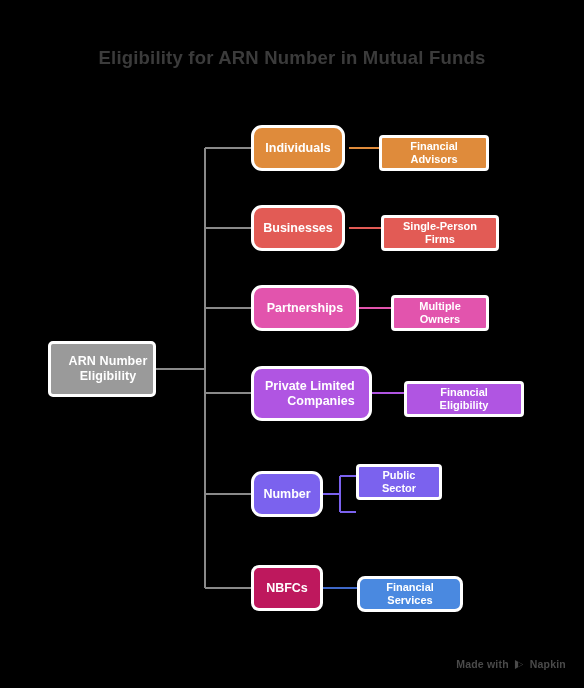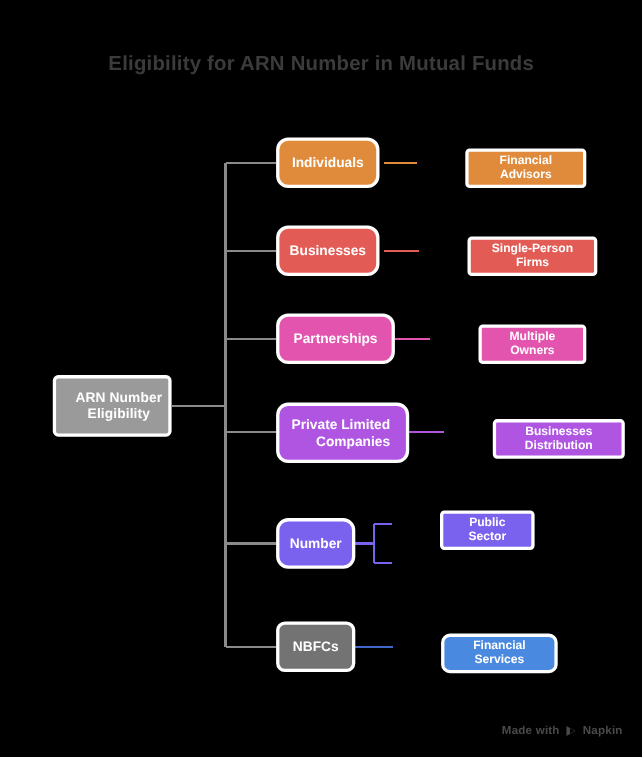--- a/index.html
+++ b/index.html
@@ -74,21 +74,20 @@
   .node.lvl1.left {
     justify-content: flex-start;
     text-align: left;
     padding-left: 11px;
   }
   .node.lvl2 {
     border-radius: 4px;
     font-size: 11px;
     padding: 15px 9px;
     font-weight: bold;
-    margin-left: 44px;
   }
   .node.rounded {
     border-radius: 8px;
   }
 
   
   .watermark {
     position: absolute;
     right: 18px;
     bottom: 18px;
@@ -172,31 +171,31 @@
     <span>Multiple Owners</span>
   </div>
 
   <div class="node lvl1 left" style="left:251px; top:366px; width:121px; height:55px; background:#b055e2;text-align:right;">
     <span>
       <span>Private Limited</span><br>
       <span>Companies</span>
     </span>
   </div>
   <div class="node lvl2" style="left:404px; top:381px; width:120px; height:26px; background:#b055e2;">
-    <span>Businesses Distribution</span>
+    <span>Financial Eligibility</span>
   </div>
 
   <div class="node lvl1" style="left:251px; top:471px; width:72px; height:46px; background:#7b62ee;">
     <span>Number</span>
   </div>
   <div class="node lvl2" style="left:356px; top:464px; width:86px; height:25px; background:#7b62ee;">
     <span>Public Sector</span>
   </div>
 
-  <div class="node lvl1 rounded" style="left:251px; top:565px; width:72px; height:46px; background:#737373;align-items:center;">
+  <div class="node lvl1 rounded" style="left:251px; top:565px; width:72px; height:46px; background:#be185d;align-items:center;">
     <span>NBFCs</span>
   </div>
   <div class="node lvl2 rounded" style="left:357px; top:576px; width:106px; height:25px; background:#4a89e0;">
     <span>Financial Services</span>
   </div>
 
   <div class="watermark">
     <span>Made with</span>
     <span class="np-glyph">
       <svg viewBox="0 0 12 12" width="11" height="11">

